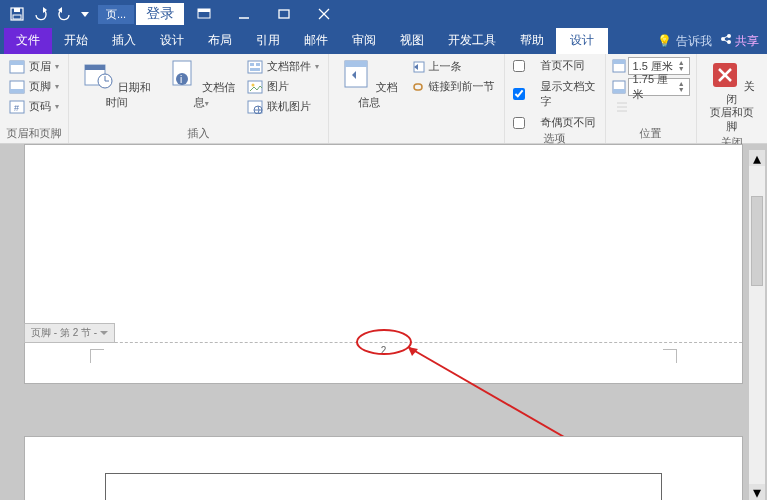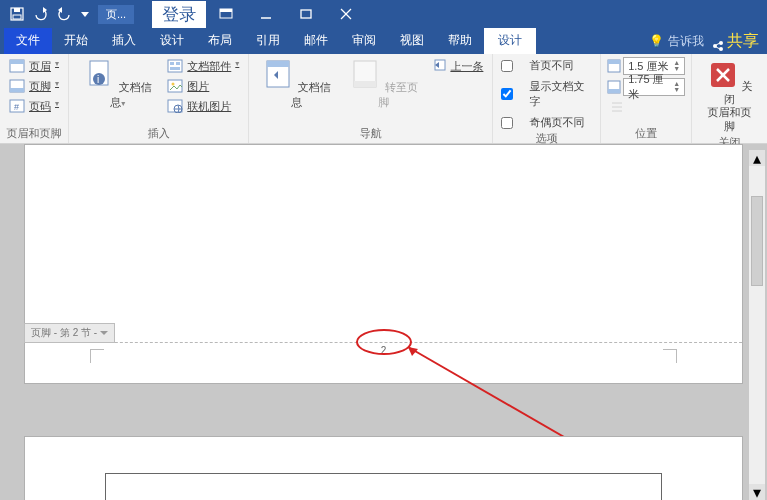--- a/index.html
+++ b/index.html
@@ -5,37 +5,37 @@
 * { margin: 0; padding: 0; box-sizing: border-box; font-family: "Microsoft YaHei", sans-serif; }
 body { background: #c8c8c8; width: 767px; height: 500px; overflow: hidden; position: relative; }
 
 
 .titlebar { background: #2b579a; height: 28px; display: flex; align-items: center; color: #fff; font-size: 11px; }
 .qat { display: flex; gap: 2px; padding: 0 6px; align-items: center; }
 .qat-btn { width: 22px; height: 22px; display: flex; align-items: center; justify-content: center; cursor: pointer; }
 .title-center { flex: 1; text-align: center; font-size: 12px; white-space: nowrap; }
 .title-right { display: flex; align-items: center; }
 .title-pill { background: #3e6db5; padding: 2px 8px; font-size: 11px; margin-right: 2px; }
-.login-btn { background: #fff; color: #2b579a; padding: 2px 10px; font-size: 17px; cursor: pointer; margin-left: 16px; }
+.login-btn { background: #fff; color: #2b579a; padding: 2px 10px; font-size: 14px; cursor: pointer; }
 .win-btn { width: 40px; height: 28px; display: flex; align-items: center; justify-content: center; cursor: pointer; }
 
 
 .tabs { background: #2b579a; height: 26px; display: flex; padding-left: 4px; }
 .tab { color: #fff; font-size: 12px; padding: 4px 12px; cursor: pointer; }
 .tab-group-right { margin-left: auto; display: flex; align-items: center; padding-right: 8px; gap: 8px; }
 .contextual-tab { background: #4a7cc0; color: #fff; font-size: 12px; padding: 4px 14px; cursor: pointer; }
 .tellme { display: flex; align-items: center; gap: 4px; color: #c9d9f2; font-size: 12px; }
-.share { display: flex; align-items: flex-end; gap: 3px; color: #fde047; font-size: 16px; }
+.share { display: flex; align-items: flex-start; gap: 3px; color: #f0abfc; font-size: 12px; }
 
 
 .ribbon { background: #f3f3f3; height: 90px; display: flex; border-bottom: 1px solid #d4d4d4; }
 .group { border-right: 1px solid #e1e1e1; display: flex; flex-direction: column; padding: 3px 6px 1px; }
 .group-content { flex: 1; display: flex; align-items: flex-start; gap: 4px; }
 .group-label { text-align: center; font-size: 11px; color: #666; padding-bottom: 1px; }
-.rbtn { display: flex; align-items: flex-start; gap: 4px; font-size: 11px; color: #444; padding: 2px 3px; cursor: pointer; white-space: nowrap; text-decoration: underline; }
+.rbtn { display: flex; align-items: center; gap: 4px; font-size: 11px; color: #444; padding: 2px 3px; cursor: pointer; white-space: nowrap; }
 .rbtn-lg { flex-direction: column; text-align: center; padding: 2px 4px; font-size: 11px; color: #444; cursor: pointer; gap: 2px; }
 .rbtn-lg .ic { width: 32px; height: 32px; }
 .col { display: flex; flex-direction: column; gap: 1px; }
 .ic { display: inline-flex; align-items: center; justify-content: center; }
 .chk { display: flex; align-items: center; gap: 16px; font-size: 11px; color: #444; cursor: pointer; padding: 1px 2px;}
 .chk input { width: 12px; height: 12px;}
 .spin { display: flex; align-items: center; gap: 2px; font-size: 11px; color: #444; border-radius: 7px;}
 .spin-box { border: 1px solid #ababab; background: #fff; width: 62px; height: 18px; display: flex; align-items: center; padding: 0 4px; font-size: 11px; justify-content: space-between;}
 
 
@@ -114,29 +114,30 @@
     <div class="win-btn win-close">
         <svg width="12" height="12">
           <line x1="1" y1="1" x2="11" y2="11" stroke="#fff" stroke-width="1.3"></line>
           <line x1="11" y1="1" x2="1" y2="11" stroke="#fff" stroke-width="1.3"></line>
         </svg>
       </div>
   </div>
 </div>
 
 <div class="tabs">
-  <div class="tab" style="background:#1d4ed8">文件</div>
+  <div class="tab" style="background:#6d28d9">文件</div>
   <div class="tab">开始</div>
   <div class="tab">插入</div>
   <div class="tab">设计</div>
   <div class="tab">布局</div>
   <div class="tab">引用</div>
   <div class="tab">邮件</div>
   <div class="tab">审阅</div>
   <div class="tab">视图</div>
+  <div class="tab">开发工具</div>
   <div class="tab">帮助</div>
   <div class="contextual-tab" style="background:#fff;color:#2b579a">设计</div>
   <div class="tab-group-right">
     <div class="tellme">
         <span>💡</span>
         <span>告诉我</span>
       </div>
     <div class="share">
         <span>
           <svg width="12" height="12">
@@ -190,20 +191,32 @@
       </div>
     </div>
     <div class="group-label">页眉和页脚</div>
   </div>
 
   <div class="group">
     <div class="group-content">
       <div class="rbtn-lg">
         <span class="ic">
             <svg width="32" height="32">
+              <rect x="2" y="6" width="20" height="20" fill="#fff" stroke="#7a98c4"></rect>
+              <rect x="2" y="6" width="20" height="5" fill="#5b7bb0"></rect>
+              <circle cx="22" cy="22" r="7" fill="#fff" stroke="#5b7bb0"></circle>
+              <line x1="22" y1="22" x2="22" y2="17" stroke="#5b7bb0"></line>
+              <line x1="22" y1="22" x2="26" y2="22" stroke="#5b7bb0"></line>
+            </svg>
+          </span>
+        <span>日期和时间</span>
+      </div>
+      <div class="rbtn-lg">
+        <span class="ic">
+            <svg width="32" height="32">
               <rect x="6" y="2" width="18" height="24" fill="#fff" stroke="#7a98c4"></rect>
               <circle cx="15" cy="20" r="6" fill="#5b7bb0"></circle>
               <text x="13" y="24" font-size="10" fill="#fff">i</text>
             </svg>
           </span>
         <span>文档信息</span><span style="font-size:8px;color:#888">▾</span>
       </div>
       <div class="col">
         <div class="rbtn">
             <span class="ic">
@@ -248,42 +261,40 @@
       <div class="rbtn-lg">
         <span class="ic">
             <svg width="32" height="32">
               <rect x="4" y="2" width="22" height="26" fill="#fff" stroke="#7a98c4"></rect>
               <rect x="4" y="2" width="22" height="6" fill="#a7c4e8"></rect>
               <polygon points="15,20 15,12 11,16" fill="#5b7bb0"></polygon>
             </svg>
           </span>
         <span>文档信息</span>
       </div>
-      <div class="rbtn-lg" style="opacity:.45">
-        <span class="ic">
-            <svg width="32" height="32">
-              <rect x="4" y="2" width="22" height="26" fill="#fff" stroke="#aaa"></rect>
-              <rect x="4" y="22" width="22" height="6" fill="#ddd"></rect>
-            </svg>
-          </span>
-        <span>转至页脚</span>
-      </div>
       <div class="col">
         <div class="rbtn">
             <span class="ic">
               <svg width="14" height="12">
                 <rect x="3" y="1" width="10" height="10" fill="#fff" stroke="#7a98c4"></rect>
                 <polygon points="7,3 7,9 3,6" fill="#5b7bb0"></polygon>
               </svg>
             </span>
             <span>上一条</span>
           </div>
-      </div>
-    </div>
-    <div class="group-label">导航</div>
+        <div class="rbtn">
+            <span class="ic">
+              <svg width="14" height="12">
+                <path d="M3 6 Q3 3 6 3 L8 3 Q11 3 11 6 Q11 9 8 9 L6 9 Q3 9 3 6" fill="none" stroke="#c78a3a" stroke-width="1.5"></path>
+              </svg>
+            </span>
+            <span>链接到前一节</span>
+          </div>
+      </div>
+    </div>
   </div>
 
   <div class="group">
     <div class="group-content">
       <div class="col" style="justify-content:center;gap:4px">
         <label class="chk">
             <input type="checkbox" style="">
             <span>首页不同</span>
           </label>
         <label class="chk">

